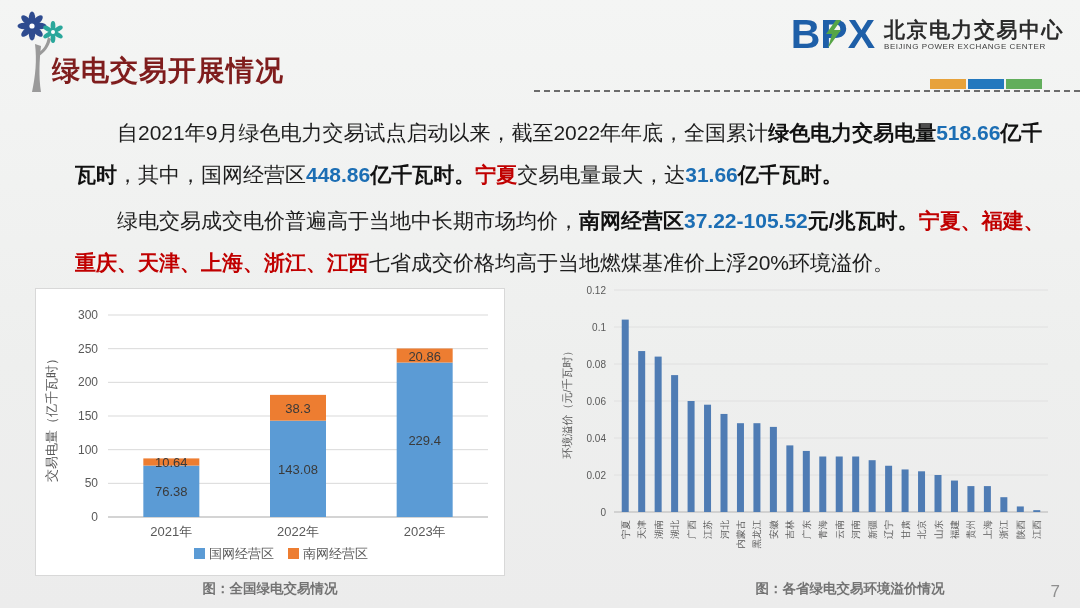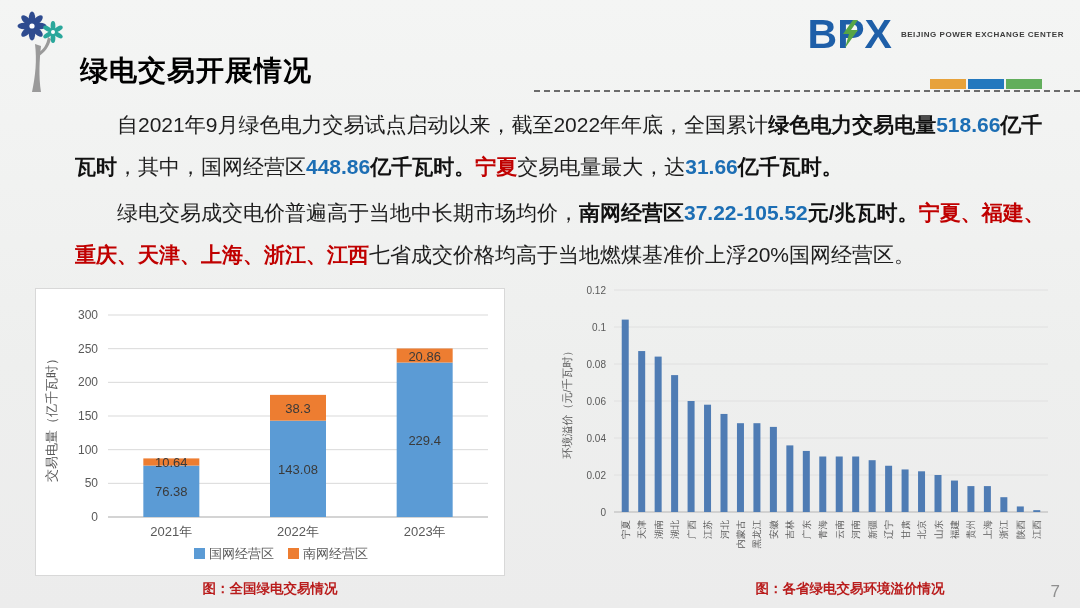--- a/index.html
+++ b/index.html
@@ -3,41 +3,41 @@
 <meta charset="utf-8">
 <style>
   html,body{margin:0;padding:0;}
   body{
     width:1080px;height:608px;position:relative;overflow:hidden;
     background:linear-gradient(180deg,#f4f5f4 0%,#eeefee 60%,#ececec 100%);
     font-family:"Liberation Sans","DejaVu Sans",sans-serif;color:#222;
   }
   
   .tree-logo{position:absolute;left:10px;top:6px;}
-  .page-title{position:absolute;left:80px;top:52px;font-size:28px;font-weight:800;color:#000000;letter-spacing:1px;}
+  .page-title{position:absolute;left:52px;top:52px;font-size:28px;font-weight:800;color:#7f1d1d;letter-spacing:1px;}
   .bpx-logo{position:absolute;right:16px;top:14px;display:flex;align-items:center;gap:9px;}
   .bpx-mark{position:relative;font-size:41px;font-weight:800;color:#1e5fa8;line-height:1;letter-spacing:0px;}
   .bpx-bolt{position:absolute;left:34px;top:6px;}
   .bpx-names{display:flex;flex-direction:column;line-height:1.15;}
   .bpx-cn{font-size:21px;font-weight:700;color:#2b2b2b;letter-spacing:1.5px;}
-  .bpx-en{font-size:8px;font-weight:700;color:#3c3c3c;letter-spacing:0.55px;}
+  .bpx-en{font-size:8px;font-weight:400;color:#3c3c3c;letter-spacing:0.55px;}
   .divider{position:absolute;left:534px;right:0;top:90px;border-top:2px dashed #6b6b6b;}
   .color-blocks{position:absolute;left:930px;top:79px;display:flex;gap:2px;}
   .color-blocks span{width:36px;height:10px;display:block;}
   
-  .body-text{position:absolute;left:75px;top:104px;width:972px;font-size:21px;line-height:2.0;}
+  .body-text{position:absolute;left:75px;top:112px;width:972px;font-size:21px;line-height:2.0;}
   .body-text p{margin:0 0 4px 0;text-indent:2em;}
   .seg-normal{color:#1d1d1d;}
   .seg-bold{color:#111;font-weight:700;}
   .seg-bold-blue{color:#1c6eb4;font-weight:700;}
   .seg-bold-red{color:#c00000;font-weight:700;}
   
   .chart-panel{position:absolute;left:35px;top:288px;width:470px;height:288px;background:#fff;border:1px solid #d8d8d8;box-sizing:border-box;}
   .chart-right{position:absolute;left:556px;top:282px;width:505px;height:300px;}
-  .caption{position:absolute;top:580px;font-size:13.5px;font-weight:700;color:#b91c1c;text-align:center;}
+  .caption{position:absolute;top:580px;font-size:13.5px;font-weight:700;color:#737373;text-align:center;}
   .caption-left{left:35px;width:470px;}
   .caption-right{left:600px;width:500px;}
   .page-number{position:absolute;right:20px;bottom:6px;font-size:17px;color:#8f8f8f;}
   svg text{font-family:"Liberation Sans","DejaVu Sans",sans-serif;}
 </style>
 </head>
 <body>
 
 <svg class="tree-logo" width="56" height="90" viewBox="0 0 56 90">
   <g fill="#9a9a9a">
@@ -69,34 +69,35 @@
 <div class="page-title">绿电交易开展情况</div>
 
 <div class="bpx-logo">
   <div class="bpx-mark">
     <span>BPX</span>
     <svg class="bpx-bolt" width="18" height="30" viewBox="0 0 18 30">
       <polygon points="11,0 1,14 7,14 3,28 16,10 9,10 16,0" fill="#56a546"></polygon>
     </svg>
   </div>
   <div class="bpx-names">
+    <span class="bpx-cn">北京电力交易中心</span>
     <span class="bpx-en">BEIJING POWER EXCHANGE CENTER</span>
   </div>
 </div>
 
 <div class="color-blocks">
   <span style="background:#e7a23b"></span>
   <span style="background:#2378be"></span>
   <span style="background:#62ae5c"></span>
 </div>
 <div class="divider"></div>
 
 <div class="body-text">
   <p><span class="seg-normal">自2021年9月绿色电力交易试点启动以来，截至2022年年底，全国累计</span><span class="seg-bold">绿色电力交易电量</span><span class="seg-bold-blue">518.66</span><span class="seg-bold">亿千瓦时</span><span class="seg-normal">，其中，国网经营区</span><span class="seg-bold-blue">448.86</span><span class="seg-bold">亿千瓦时。</span><span class="seg-bold-red">宁夏</span><span class="seg-normal">交易电量最大，达</span><span class="seg-bold-blue">31.66</span><span class="seg-bold">亿千瓦时。</span></p>
-  <p><span class="seg-normal">绿电交易成交电价普遍高于当地中长期市场均价，</span><span class="seg-bold">南网经营区</span><span class="seg-bold-blue">37.22-105.52</span><span class="seg-bold">元/兆瓦时。</span><span class="seg-bold-red">宁夏、福建、重庆、天津、上海、浙江、江西</span><span class="seg-normal">七省成交价格均高于当地燃煤基准价上浮20%国网经营区。</span></p>
+  <p><span class="seg-normal">绿电交易成交电价普遍高于当地中长期市场均价，</span><span class="seg-bold">南网经营区</span><span class="seg-bold-blue">37.22-105.52</span><span class="seg-bold">元/兆瓦时。</span><span class="seg-bold-red">宁夏、福建、重庆、天津、上海、浙江、江西</span><span class="seg-normal">七省成交价格均高于当地燃煤基准价上浮20%环境溢价。</span></p>
 </div>
 
 <div class="chart-panel">
   <svg id="chart-left" width="468" height="284" viewBox="0 0 468 284">
       <line x1="72" y1="228" x2="452" y2="228" stroke="#a9a9a9" stroke-width="1"></line>
       <text x="62" y="232" text-anchor="end" font-size="12" fill="#595959">0</text>
       <line x1="72" y1="194.33333333333334" x2="452" y2="194.33333333333334" stroke="#d9d9d9" stroke-width="1"></line>
       <text x="62" y="198.33333333333334" text-anchor="end" font-size="12" fill="#595959">50</text>
       <line x1="72" y1="160.66666666666669" x2="452" y2="160.66666666666669" stroke="#d9d9d9" stroke-width="1"></line>
       <text x="62" y="164.66666666666669" text-anchor="end" font-size="12" fill="#595959">100</text>

